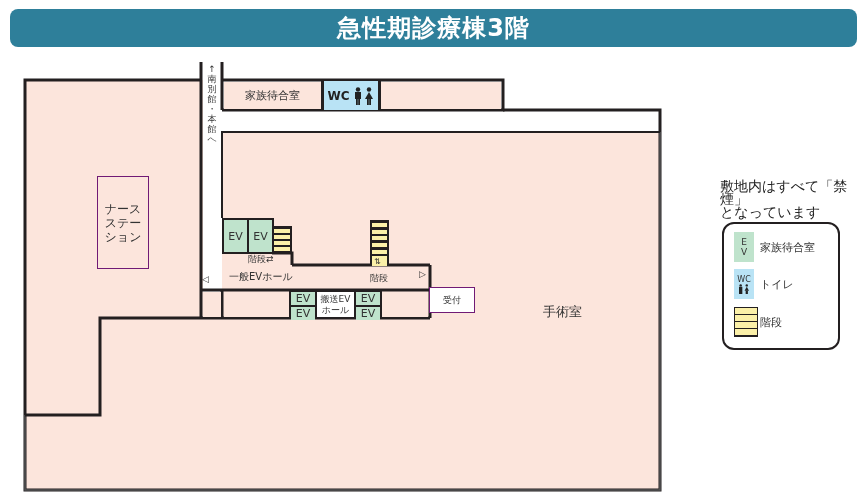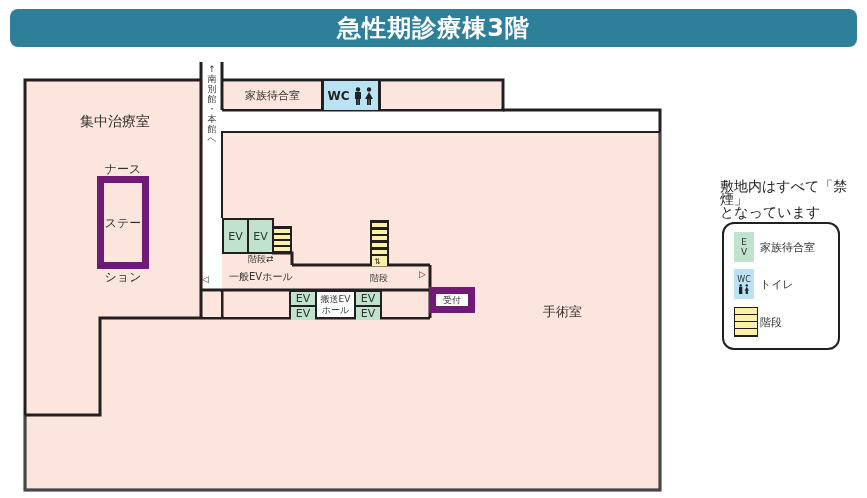--- a/index.html
+++ b/index.html
@@ -1,20 +1,20 @@
 <!DOCTYPE html>
 <html><head>
 <meta charset="utf-8">
 <style>
   html,body{margin:0;padding:0;background:#fff;}
   body{width:867px;height:498px;position:relative;overflow:hidden;font-family:"DejaVu Sans","Liberation Sans",sans-serif;color:#333;}
   .abs{position:absolute;box-sizing:border-box;}
   .title-bar{left:10px;top:9px;width:847px;height:38px;background:#2e7f9a;border-radius:8px;display:flex;align-items:center;justify-content:center;color:#fff;font-size:24px;font-weight:bold;letter-spacing:1px;}
   .pink{background:#fce5dc;}
-  .wall{border:7px solid #701a75;gap:40px;}
+  .wall{border:1px solid #701a75;}
   .white{background:#fff;}
   .lbl{font-size:11px;color:#333;white-space:nowrap;}
   .ev{background:#bfe3cc;border:2px solid #231f20;display:flex;align-items:center;justify-content:center;font-size:11px;color:#333;}
   .stairs{background:#231f20;display:flex;flex-direction:column;justify-content:space-around;padding:2px;}
   .stairs i{display:block;background:#fbf0a8;height:4px;}
   .legend{border:2px solid #231f20;border-radius:12px;background:#fff;}
 </style>
 </head>
 <body>
 
@@ -50,21 +50,20 @@
       <line stroke-width="3" x1="200" y1="318" x2="430" y2="318"></line>
       <line stroke-width="3" x1="222" y1="290" x2="222" y2="318"></line>
       <line stroke-width="3" x1="430" y1="265" x2="430" y2="318"></line>
 
       <polyline stroke-width="3" points="292,265 430,265"></polyline>
       <polyline stroke-width="3" points="272,253 292,253 292,265"></polyline>
     </g>
   </svg>
 
   <div class="abs" style="left:60px;top:113px;width:110px;text-align:center;font-size:14px;line-height:17px;color:#333;">
-    <div>集中治療室</div>
   </div>
 
   <div class="abs wall" style="left:97px;top:176px;width:52px;height:93px;display:flex;flex-direction:column;align-items:center;justify-content:center;font-size:12px;line-height:14px;">
     <span>ナース</span>
     <span>ステー</span>
     <span>ション</span>
   </div>
 
   <div class="abs" style="left:203px;top:64px;width:18px;display:flex;flex-direction:column;align-items:center;font-size:9px;line-height:10px;color:#333;">
     <span>↑</span>

